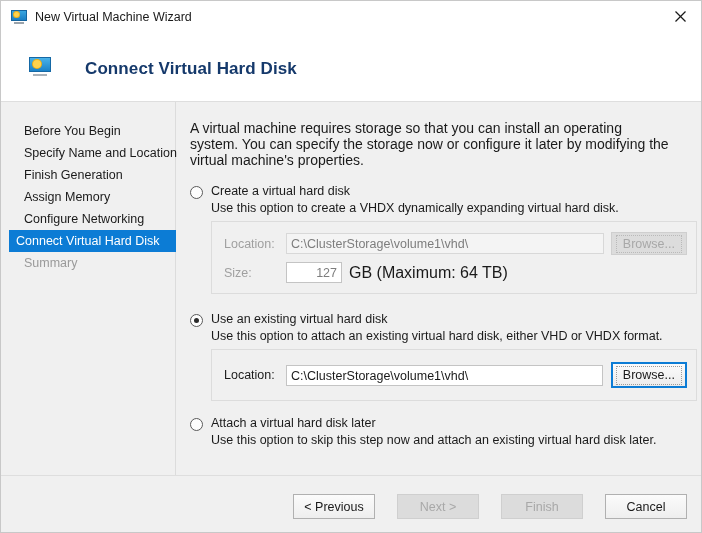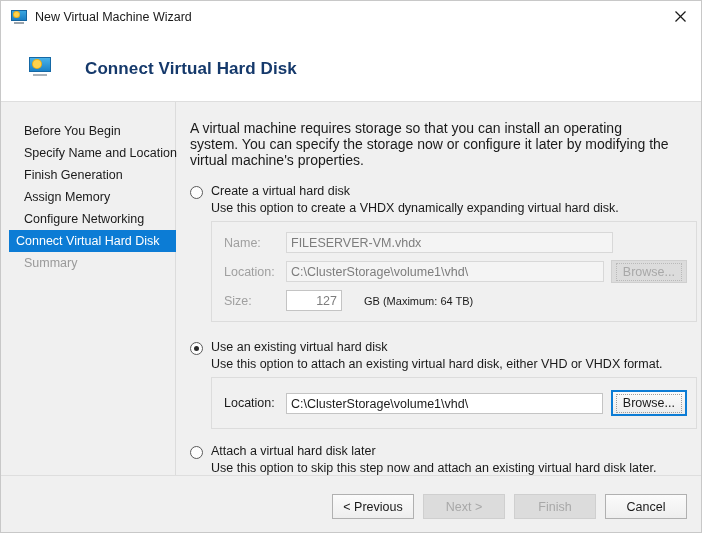--- a/index.html
+++ b/index.html
@@ -173,21 +173,21 @@
     font-size: 12.5px; padding: 0 4px;
     white-space: nowrap; overflow: hidden;
   }
   .tbox.dis { background: #f4f4f4; border-color: #d8d8d8; color: #7d7d7d; }
   .tbox.on  { color: #1a1a1a; }
   #tb-name { width: 327px; }
   #tb-loc  { width: 327px; }
   #tb-size { width: 56px; text-align: right; padding-right: 4px; color: #7d7d7d; }
   #tb-exist-loc { width: 337px; }
 
-  .unit-text { font-size: 11px; color: #1a1a1a; margin-left: 22px; }
+  .unit-text { font-size: 16px; color: #1a1a1a; margin-left: 7px; }
 
   .btn {
     height: 23px; min-width: 74px;
     font-size: 12.5px; color: #1a1a1a;
     background: linear-gradient(#fbfbfb, #eeeeee);
     border: 1px solid #b5b5b5;
     display: inline-flex; align-items: center; justify-content: center;
     cursor: pointer; padding: 0 8px;
   }
   .btn.disabled {
@@ -211,21 +211,21 @@
 
   
   #footer {
     position: absolute; left: 0; top: 474px;
     width: 702px; height: 59px;
     background: #f0f0f0;
     border-top: 1px solid #dedede;
   }
   #footer-buttons {
     position: absolute; right: 16px; top: 18px;
-    display: flex; gap: 9px;
+    display: flex; gap: 22px;
   }
   .fbtn {
     width: 82px; height: 25px;
     font-size: 12.5px;
     display: flex; align-items: center; justify-content: center;
     background: linear-gradient(#fbfbfb, #eeeeee);
     border: 1px solid #b0b0b0; color: #1a1a1a;
     cursor: pointer;
   }
   .fbtn.disabled {
@@ -277,24 +277,20 @@
 
       <p class="intro">A virtual machine requires storage so that you can install an operating system. You can specify the storage now or configure it later by modifying the virtual machine's properties.</p>
 
       <div class="radio-row">
         <span class="radio"></span>
         <span class="radio-label">Create a virtual hard disk</span>
       </div>
       <div class="sub-desc">Use this option to create a VHDX dynamically expanding virtual hard disk.</div>
 
       <div class="groupbox" id="gb-create">
-        <div class="field-row">
-          <span class="field-label dim">Name:</span>
-          <span class="tbox dis" id="tb-name">FILESERVER-VM.vhdx</span>
-        </div>
         <div class="field-row">
           <span class="field-label dim">Location:</span>
           <span class="tbox dis" id="tb-loc">C:\ClusterStorage\volume1\vhd\</span>
           <span class="btn disabled dotted" id="browse-dis">
             <span class="inner">Browse...</span>
           </span>
         </div>
         <div class="field-row">
           <span class="field-label dim">Size:</span>
           <span class="tbox" id="tb-size">127</span>

